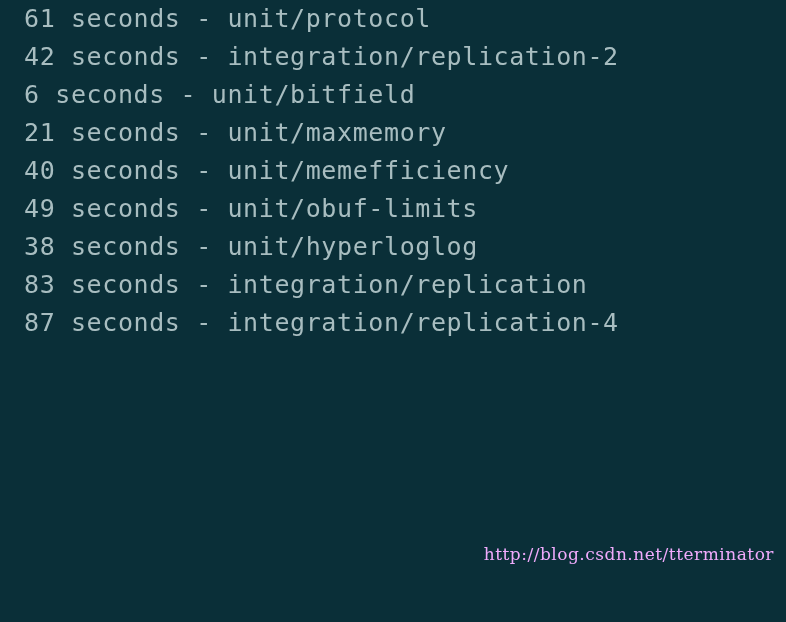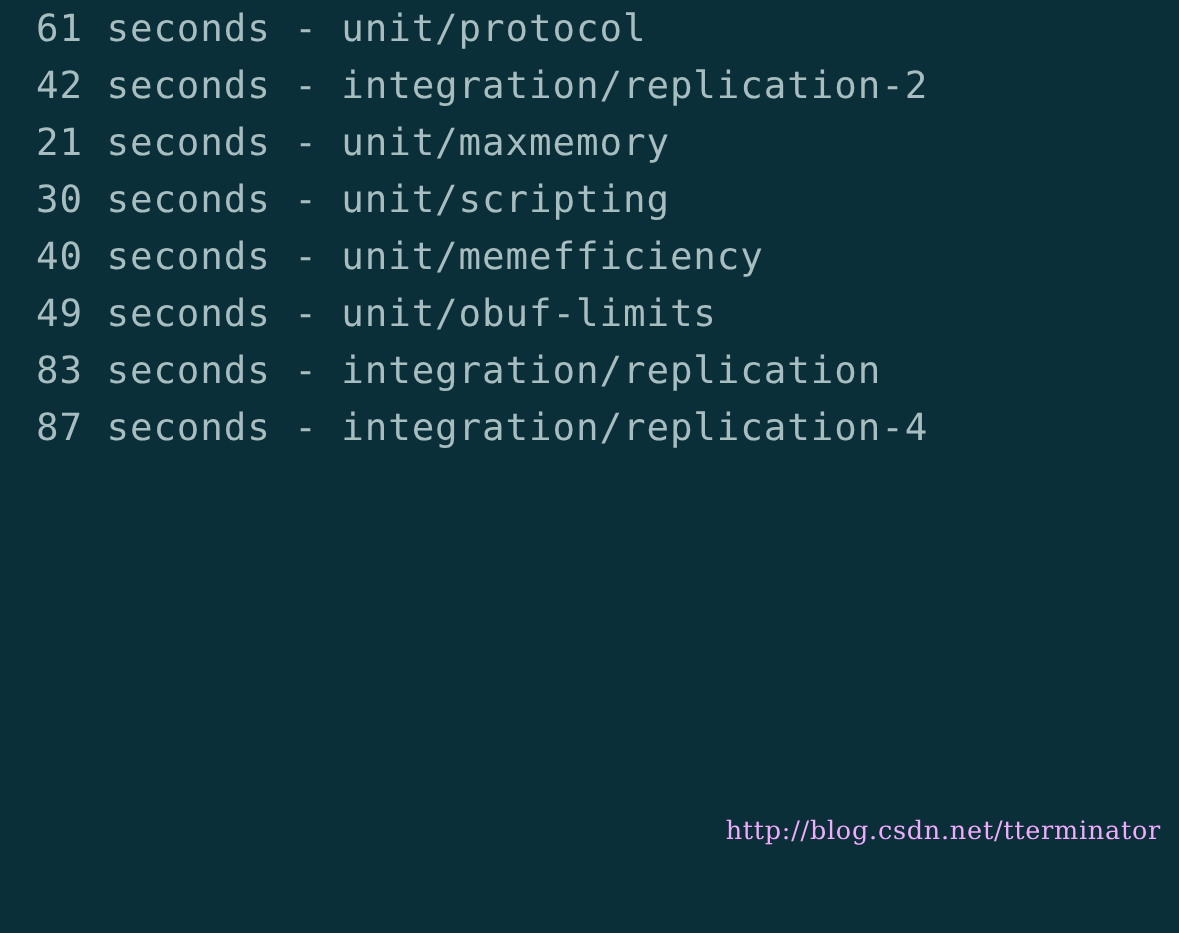--- a/index.html
+++ b/index.html
@@ -71,24 +71,25 @@
   }
 </style>
 </head>
 <body>
 
 <div id="terminal">
 
   <div id="terminal-output">
       <div class="term-line">61 seconds - unit/protocol</div>
       <div class="term-line">42 seconds - integration/replication-2</div>
+      <div class="term-line">6 seconds - unit/bitfield</div>
       <div class="term-line">21 seconds - unit/maxmemory</div>
-      <div class="term-line">30 seconds - unit/scripting</div>
       <div class="term-line">40 seconds - unit/memefficiency</div>
       <div class="term-line">49 seconds - unit/obuf-limits</div>
+      <div class="term-line">38 seconds - unit/hyperloglog</div>
       <div class="term-line">83 seconds - integration/replication</div>
       <div class="term-line">87 seconds - integration/replication-4</div>
       <div class="term-line blank"></div>
     </div>
 
   <div id="success-line">
     <span id="success-face">\o/</span><span id="success-message"> All tests passed without errors!</span>
   </div>
 
   <div id="watermark">http://blog.csdn.net/tterminator</div>

